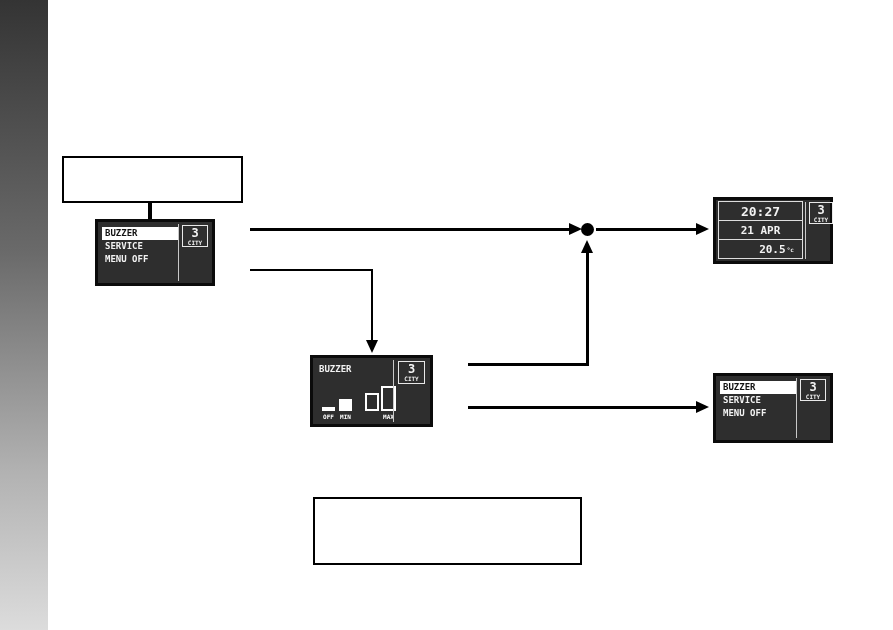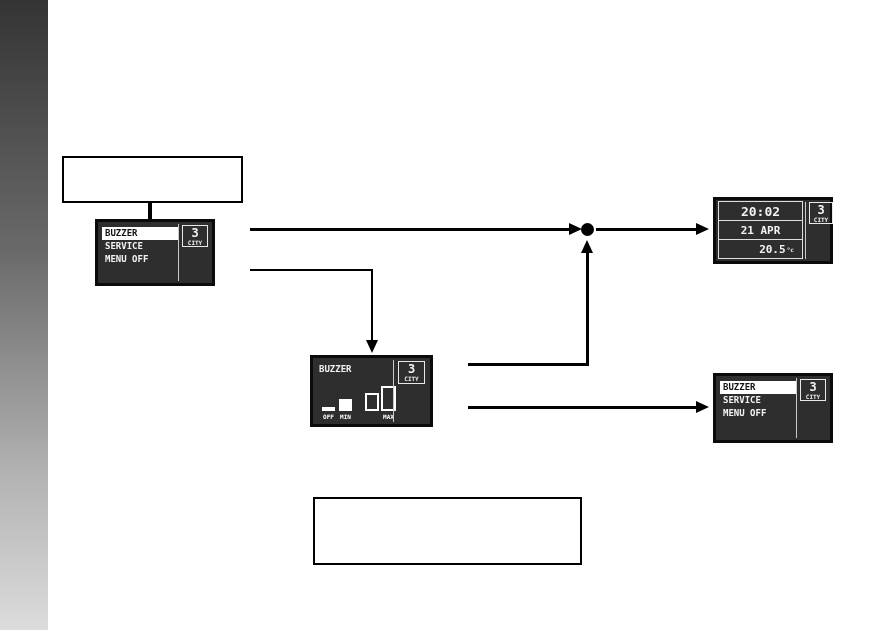--- a/index.html
+++ b/index.html
@@ -151,21 +151,21 @@
     </div>
     <div class="divider"></div>
     <div class="zone">
       <div class="num">3</div>
       <div class="lab">CITY</div>
     </div>
   </div>
 
   <div class="lcd home" style="left:713px; top:197px; width:120px; height:67px;">
     <div class="cells">
-      <div class="cell time">20:02</div>
+      <div class="cell time">20:27</div>
       <div class="cell date">21 APR</div>
       <div class="cell temp">
         <span>20.5</span>
           <span class="unit">°c</span>
       </div>
     </div>
     <div class="divider"></div>
     <div class="zone">
       <div class="num">3</div>
       <div class="lab">CITY</div>

